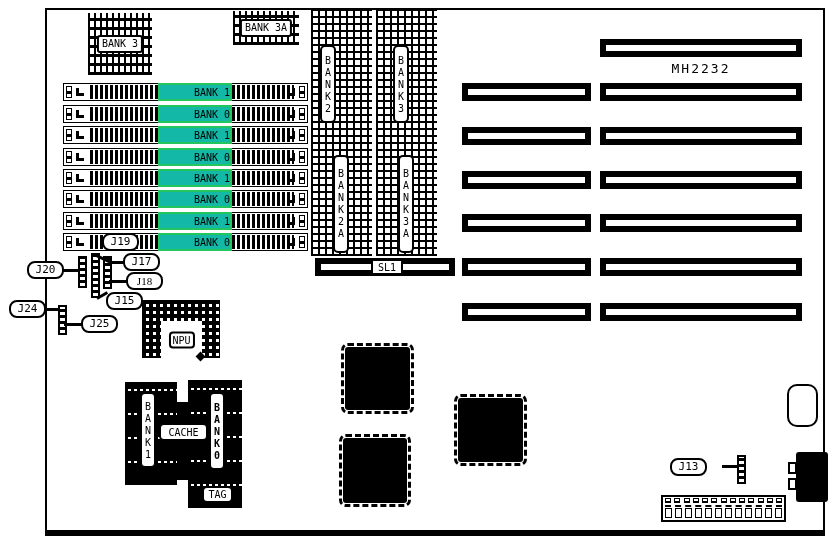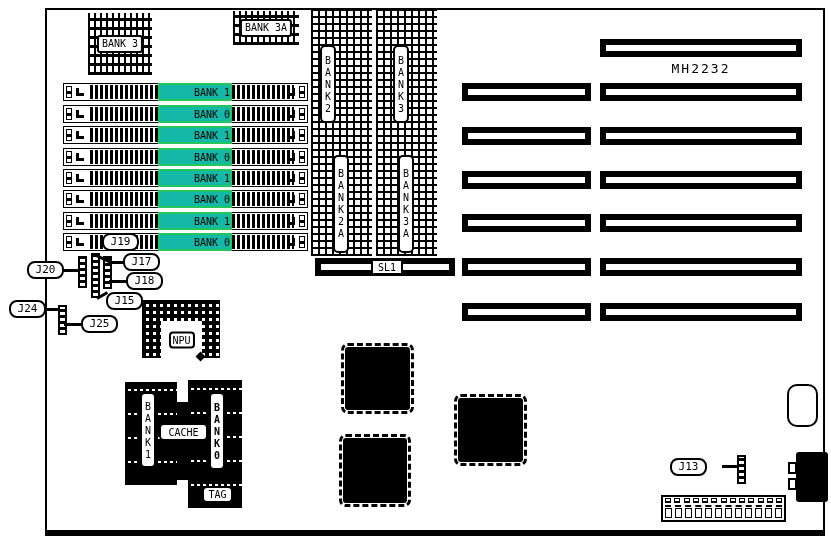--- a/index.html
+++ b/index.html
@@ -232,21 +232,21 @@
   <div class="abs ptr" style="left:61px;top:269px;width:18px;"></div>
   <div class="abs ptr" style="left:109px;top:261px;width:15px;"></div>
   <div class="abs ptr" style="left:109px;top:280px;width:18px;"></div>
   <div class="abs ptr" style="left:97px;top:297px;width:12px;transform:rotate(-30deg);"></div>
   <div class="abs ptr" style="left:43px;top:308px;width:16px;"></div>
   <div class="abs ptr" style="left:64px;top:323px;width:18px;"></div>
   <div class="abs ptr" style="left:722px;top:465px;width:16px;"></div>
 
   <div class="abs callout" style="left:102px;top:233px;">J19</div>
   <div class="abs callout" style="left:123px;top:253px;">J17</div>
-  <div class="abs callout" style="left:126px;top:272px;">J18</div>
+  <div class="abs callout" style="left:126px;top:272px;font-family:Liberation Serif, serif;">J18</div>
   <div class="abs callout" style="left:106px;top:292px;">J15</div>
   <div class="abs callout" style="left:27px;top:261px;">J20</div>
   <div class="abs callout" style="left:9px;top:300px;">J24</div>
   <div class="abs callout" style="left:81px;top:315px;">J25</div>
   <div class="abs callout" style="left:670px;top:458px;">J13</div>
 
   <div class="abs pconn">
     <div class="pc-row1">
       <span></span>
         <span></span>

